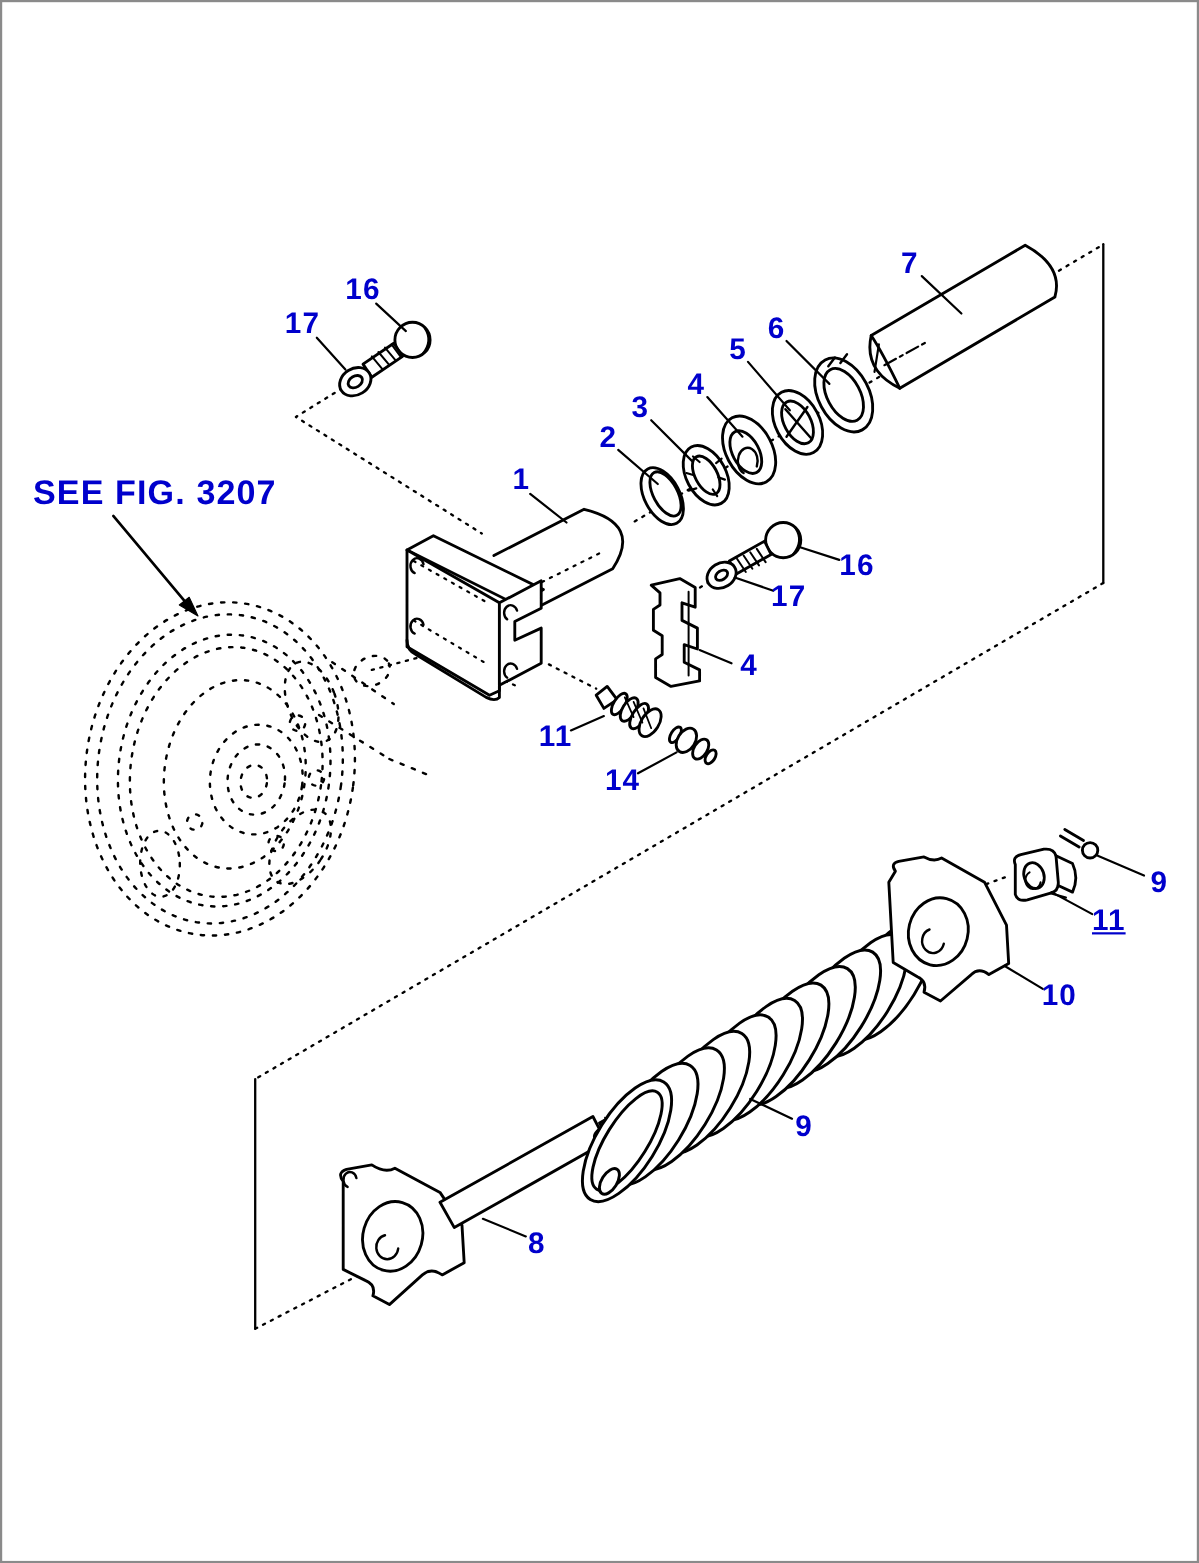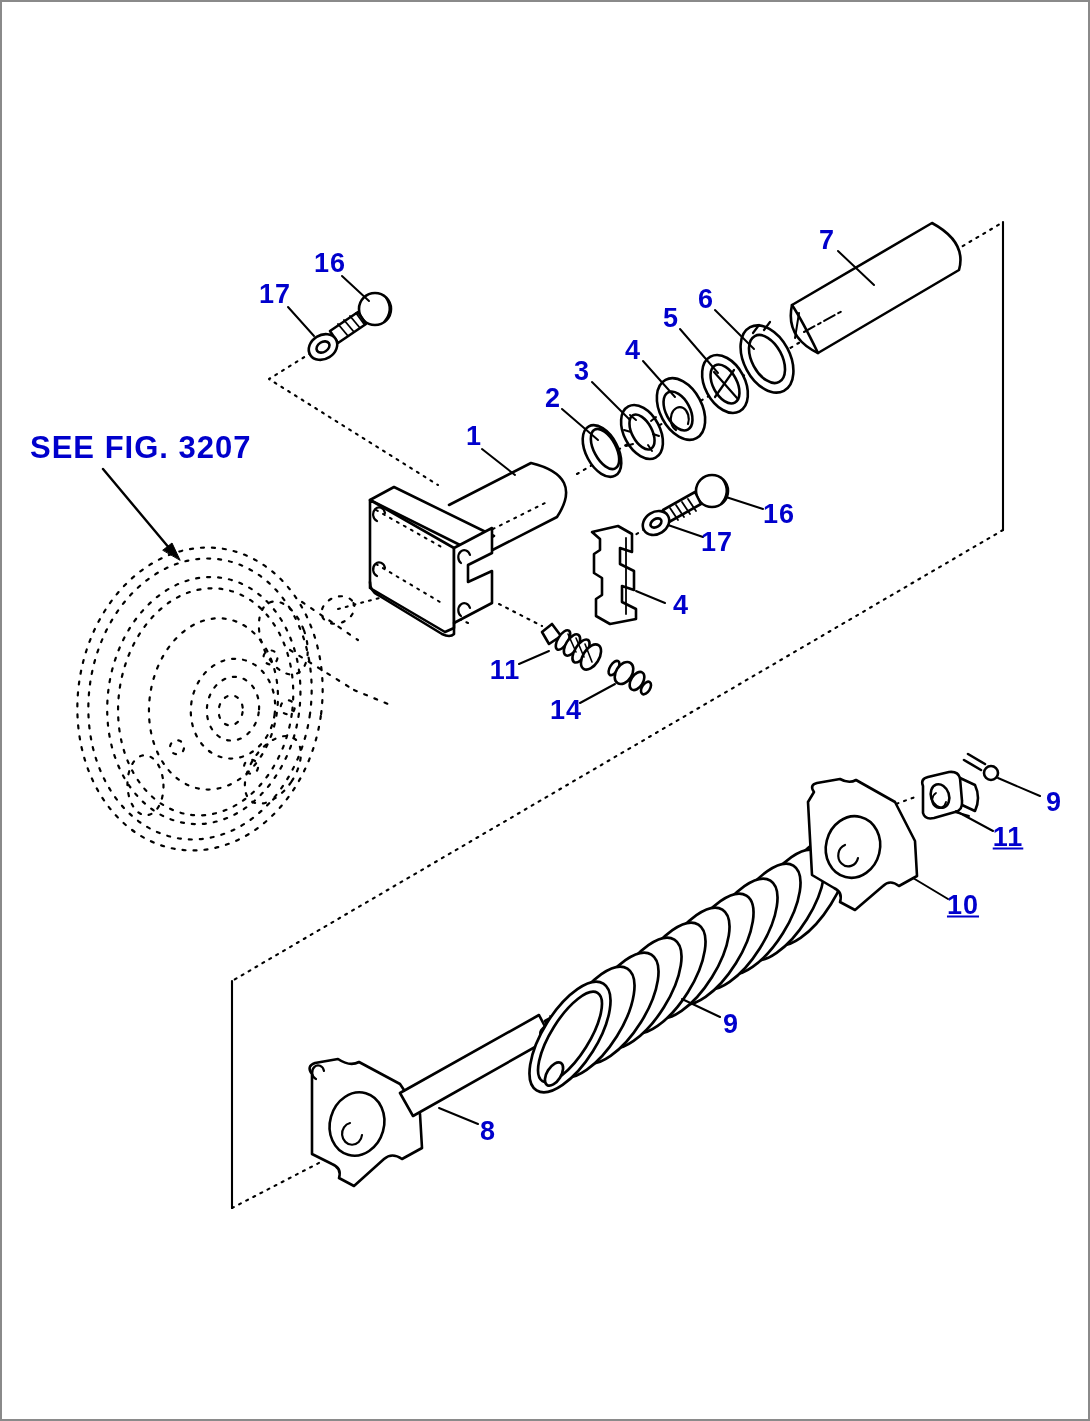--- a/index.html
+++ b/index.html
@@ -282,21 +282,21 @@
 
 <div class="plabel" style="left: 472px; top: 434px; color: rgb(0, 0, 204);">1</div>
 <div class="plabel" style="left: 551px; top: 396px; color: rgb(0, 0, 204);">2</div>
 <div class="plabel" style="left: 580px; top: 369px; color: rgb(0, 0, 204);">3</div>
 <div class="plabel" style="left: 631px; top: 348px; color: rgb(0, 0, 204);">4</div>
 <div class="plabel" style="left: 669px; top: 316px; color: rgb(0, 0, 204);">5</div>
 <div class="plabel" style="left: 704px; top: 297px; color: rgb(0, 0, 204);">6</div>
 <div class="plabel" style="left: 825px; top: 238px; color: rgb(0, 0, 204);">7</div>
 <div class="plabel" style="left: 486px; top: 1129px; color: rgb(0, 0, 204);">8</div>
 <div class="plabel" style="left: 729px; top: 1022px; color: rgb(0, 0, 204);">9</div>
-<div class="plabel" style="left: 961px; top: 903px; color: rgb(0, 0, 204); text-decoration: underline;">10</div>
+<div class="plabel" style="left: 961px; top: 903px; color: rgb(0, 0, 204);">10</div>
 <div class="plabel" style="left: 1006px; top: 835px; color: rgb(0, 0, 204); text-decoration: underline;">11</div>
 <div class="plabel" style="left: 1052px; top: 800px; color: rgb(0, 0, 204);">9</div>
 <div class="plabel" style="left: 503px; top: 668px; color: rgb(0, 0, 204);">11</div>
 <div class="plabel" style="left: 564px; top: 708px; color: rgb(0, 0, 204);">14</div>
 <div class="plabel" style="left: 679px; top: 603px; color: rgb(0, 0, 204);">4</div>
 <div class="plabel" style="left: 328px; top: 261px; color: rgb(0, 0, 204);">16</div>
 <div class="plabel" style="left: 273px; top: 292px; color: rgb(0, 0, 204);">17</div>
 <div class="plabel" style="left: 777px; top: 512px; color: rgb(0, 0, 204);">16</div>
 <div class="plabel" style="left: 715px; top: 540px; color: rgb(0, 0, 204);">17</div>
 

